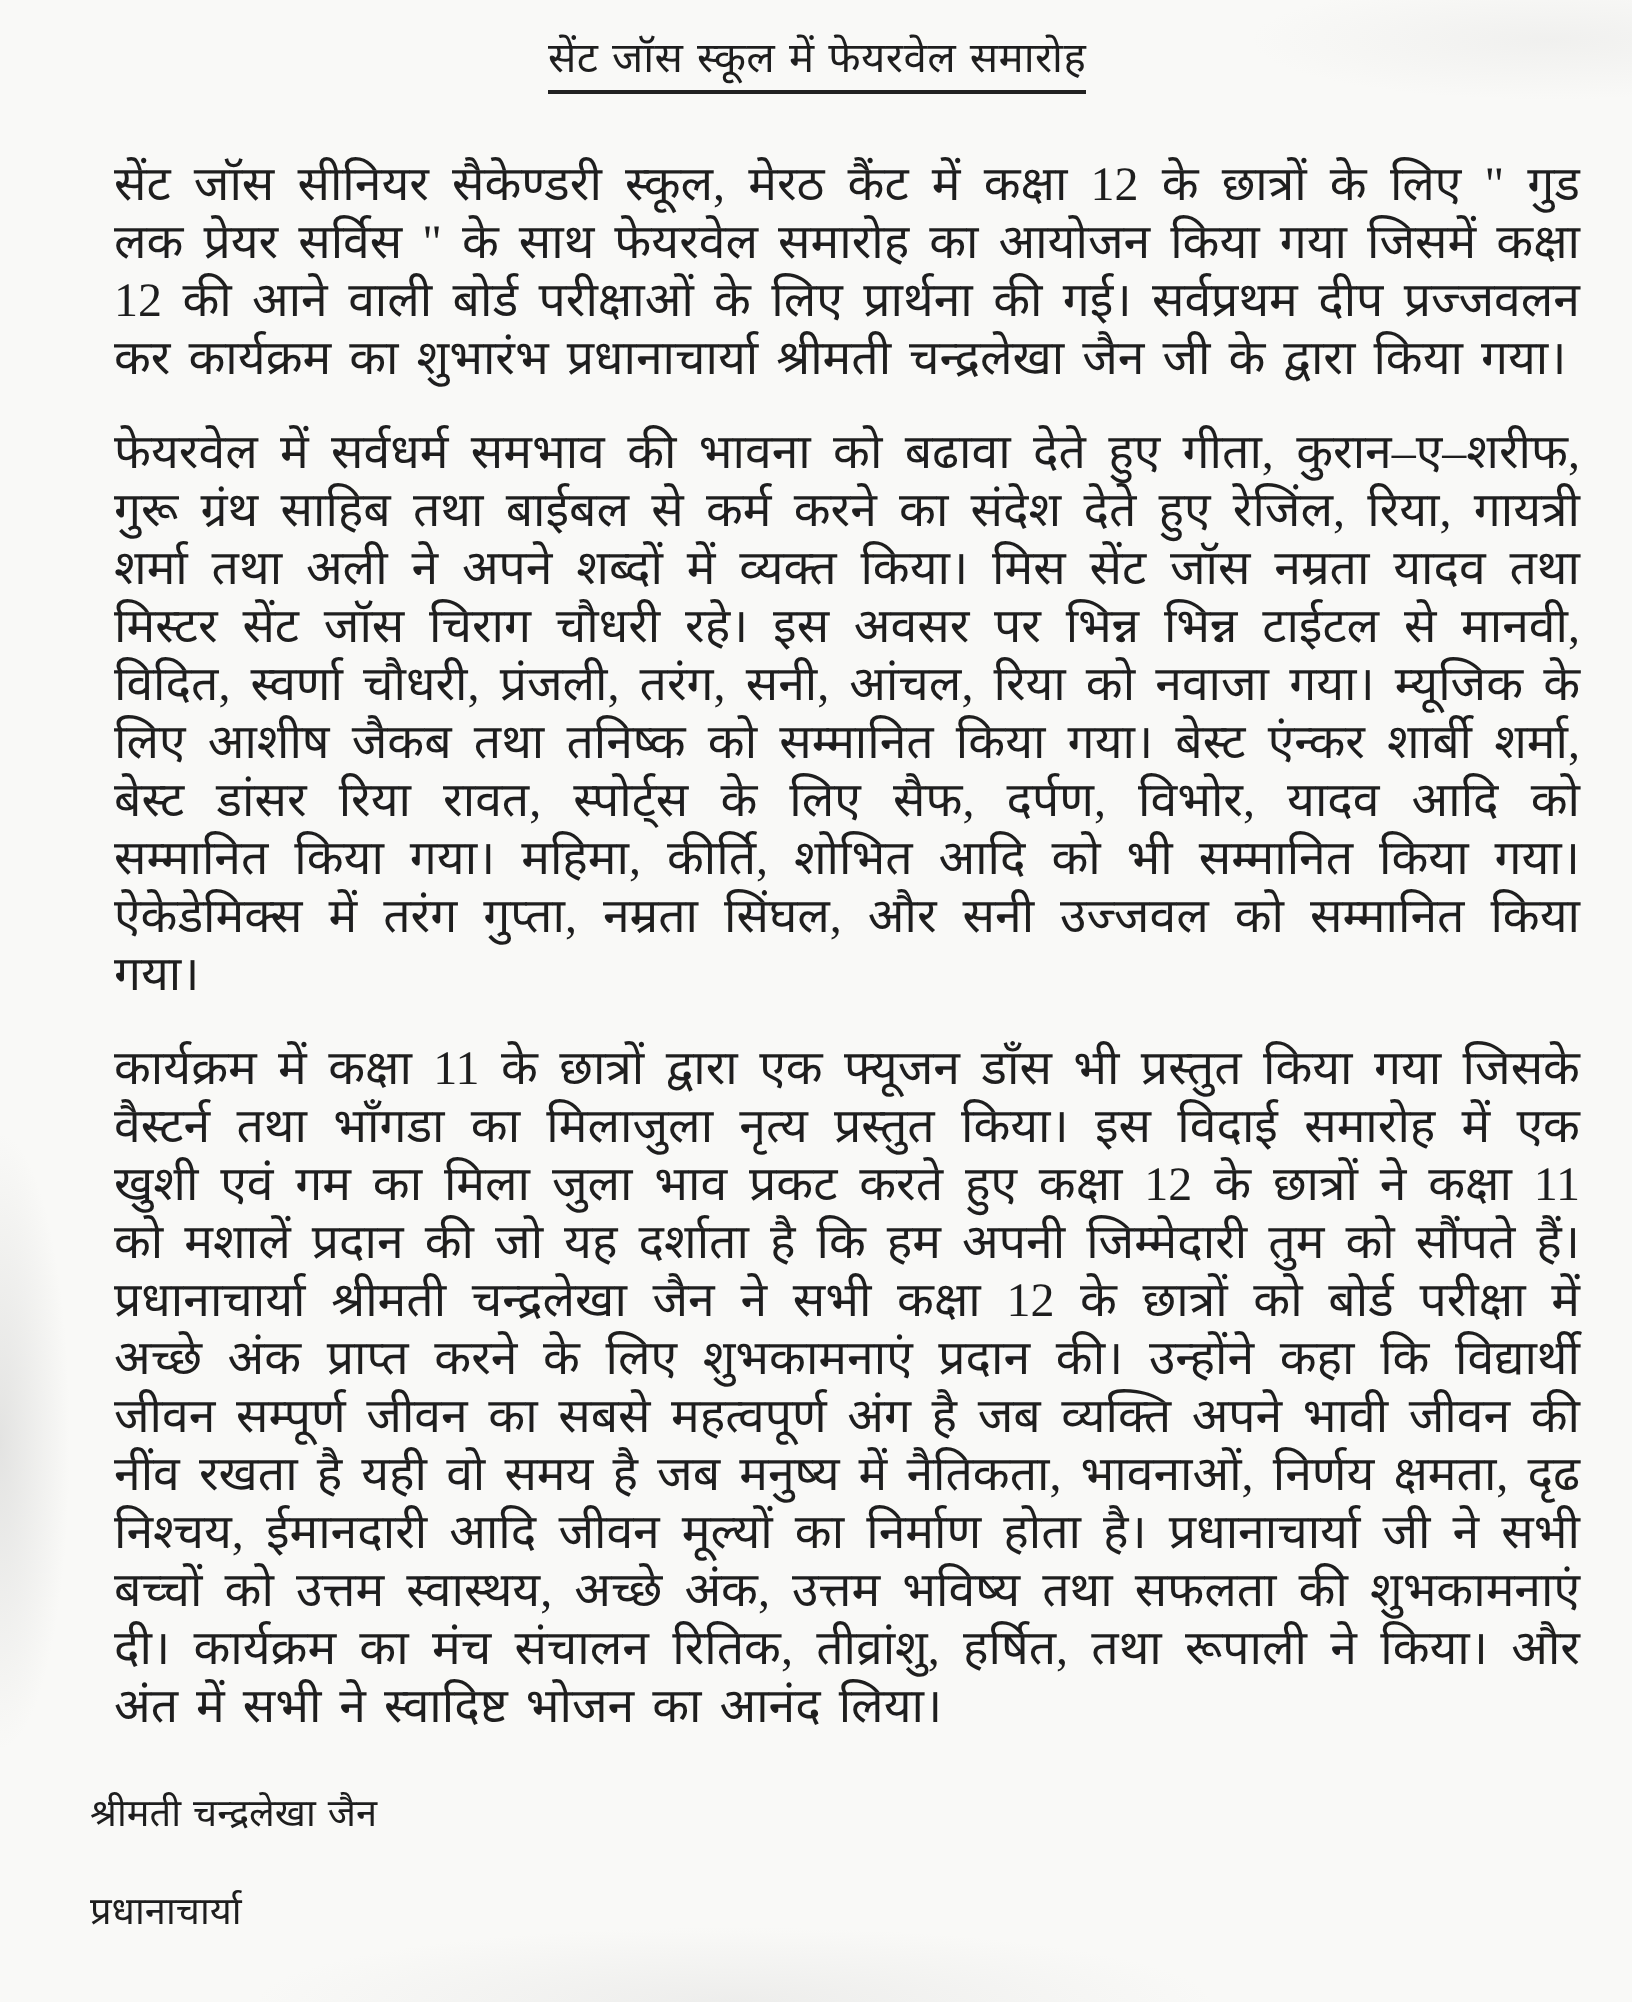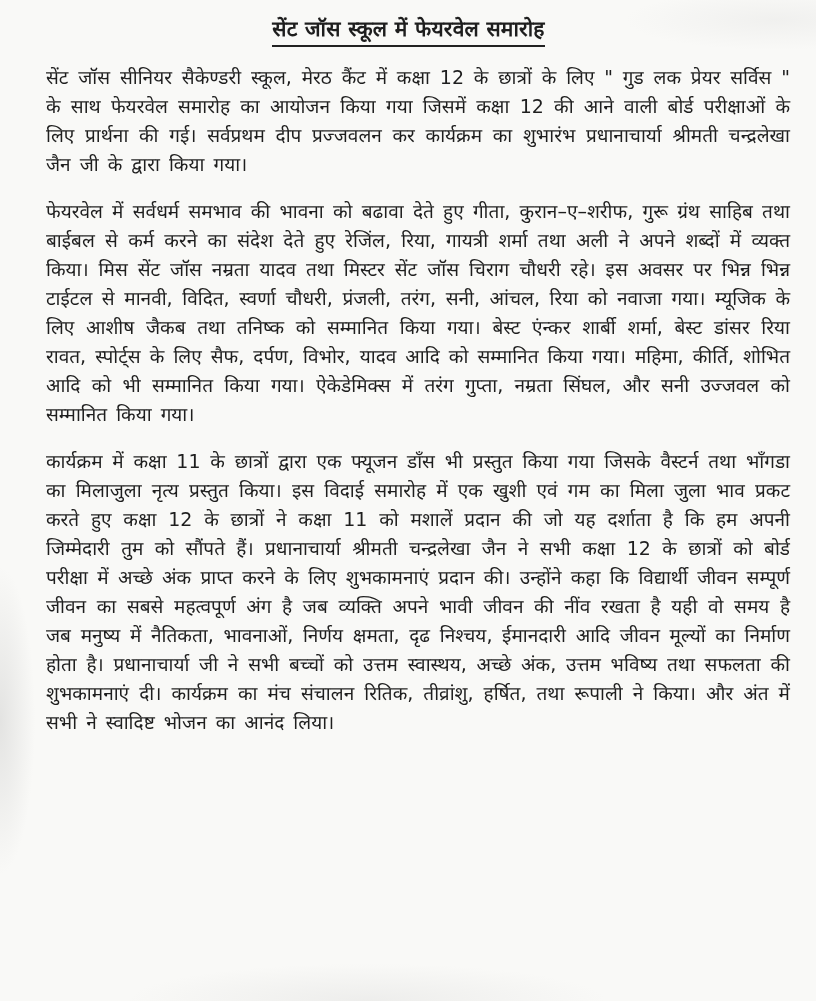--- a/index.html
+++ b/index.html
@@ -19,35 +19,36 @@
       radial-gradient(ellipse 50px 220px at 0% 72%, rgba(170,170,170,0.28), transparent 70%),
       radial-gradient(ellipse 320px 50px at 45% 100%, rgba(190,190,190,0.20), transparent 75%),
       radial-gradient(ellipse 200px 40px at 95% 2%, rgba(200,200,200,0.18), transparent 75%);
     color: #1e1e1e;
     font-family: "DejaVu Sans", sans-serif;
     overflow: hidden;
   }
   .title {
     text-align: center;
     font-size: 21px;
-    font-weight: bold;
-    margin: 2px 18px 16px 0;
+    font-weight: normal;
+    margin: 2px 18px 32px 0;
     letter-spacing: 0.2px;
   }
   .title .title-text {
     display: inline-block;
     border-bottom: 2px solid #222;
     padding-bottom: 3px;
   }
   .body-text p.para {
-    font-size: 19px;
+    font-size: 24px;
     line-height: 29px;
     text-align: justify;
-    margin: 0 0 18px 1px;
+    margin: 0 0 18px 12px;
     word-spacing: 3px;
+    font-family: Liberation Serif, serif;
   }
   .signature {
     margin-top: 24px;
     font-size: 19px;
     line-height: 29px;
   }
   .sig-name {
     margin: 0 0 20px 0;
   }
   .sig-role {
@@ -61,13 +62,17 @@
   <div class="title">
     <span class="title-text">सेंट जॉस स्कूल में फेयरवेल समारोह</span>
   </div>
 
   <div class="body-text">
     <p class="para">सेंट जॉस सीनियर सैकेण्डरी स्कूल, मेरठ कैंट में कक्षा 12 के छात्रों के लिए " गुड लक प्रेयर सर्विस " के साथ फेयरवेल समारोह का आयोजन किया गया जिसमें कक्षा 12 की आने वाली बोर्ड परीक्षाओं के लिए प्रार्थना की गई। सर्वप्रथम दीप प्रज्जवलन कर कार्यक्रम का शुभारंभ प्रधानाचार्या श्रीमती चन्द्रलेखा जैन जी के द्वारा किया गया।</p>
     <p class="para">फेयरवेल में सर्वधर्म समभाव की भावना को बढावा देते हुए गीता, कुरान–ए–शरीफ, गुरू ग्रंथ साहिब तथा बाईबल से कर्म करने का संदेश देते हुए रेजिंल, रिया, गायत्री शर्मा तथा अली ने अपने शब्दों में व्यक्त किया। मिस सेंट जॉस नम्रता यादव तथा मिस्टर सेंट जॉस चिराग चौधरी रहे। इस अवसर पर भिन्न भिन्न टाईटल से मानवी, विदित, स्वर्णा चौधरी, प्रंजली, तरंग, सनी, आंचल, रिया को नवाजा गया। म्यूजिक के लिए आशीष जैकब तथा तनिष्क को सम्मानित किया गया। बेस्ट एंन्कर शार्बी शर्मा, बेस्ट डांसर रिया रावत, स्पोर्ट्स के लिए सैफ, दर्पण, विभोर, यादव आदि को सम्मानित किया गया। महिमा, कीर्ति, शोभित आदि को भी सम्मानित किया गया। ऐकेडेमिक्स में तरंग गुप्ता, नम्रता सिंघल, और सनी उज्जवल को सम्मानित किया गया।</p>
     <p class="para">कार्यक्रम में कक्षा 11 के छात्रों द्वारा एक फ्यूजन डाँस भी प्रस्तुत किया गया जिसके वैस्टर्न तथा भाँगडा का मिलाजुला नृत्य प्रस्तुत किया। इस विदाई समारोह में एक खुशी एवं गम का मिला जुला भाव प्रकट करते हुए कक्षा 12 के छात्रों ने कक्षा 11 को मशालें प्रदान की जो यह दर्शाता है कि हम अपनी जिम्मेदारी तुम को सौंपते हैं। प्रधानाचार्या श्रीमती चन्द्रलेखा जैन ने सभी कक्षा 12 के छात्रों को बोर्ड परीक्षा में अच्छे अंक प्राप्त करने के लिए शुभकामनाएं प्रदान की। उन्होंने कहा कि विद्यार्थी जीवन सम्पूर्ण जीवन का सबसे महत्वपूर्ण अंग है जब व्यक्ति अपने भावी जीवन की नींव रखता है यही वो समय है जब मनुष्य में नैतिकता, भावनाओं, निर्णय क्षमता, दृढ निश्चय, ईमानदारी आदि जीवन मूल्यों का निर्माण होता है। प्रधानाचार्या जी ने सभी बच्चों को उत्तम स्वास्थय, अच्छे अंक, उत्तम भविष्य तथा सफलता की शुभकामनाएं दी। कार्यक्रम का मंच संचालन रितिक, तीव्रांशु, हर्षित, तथा रूपाली ने किया। और अंत में सभी ने स्वादिष्ट भोजन का आनंद लिया।</p>
   </div>
 
+  <div class="signature">
+    <p class="sig-name">श्रीमती चन्द्रलेखा जैन</p>
+    <p class="sig-role">प्रधानाचार्या</p>
+  </div>
 </div>
 
 </body></html>

